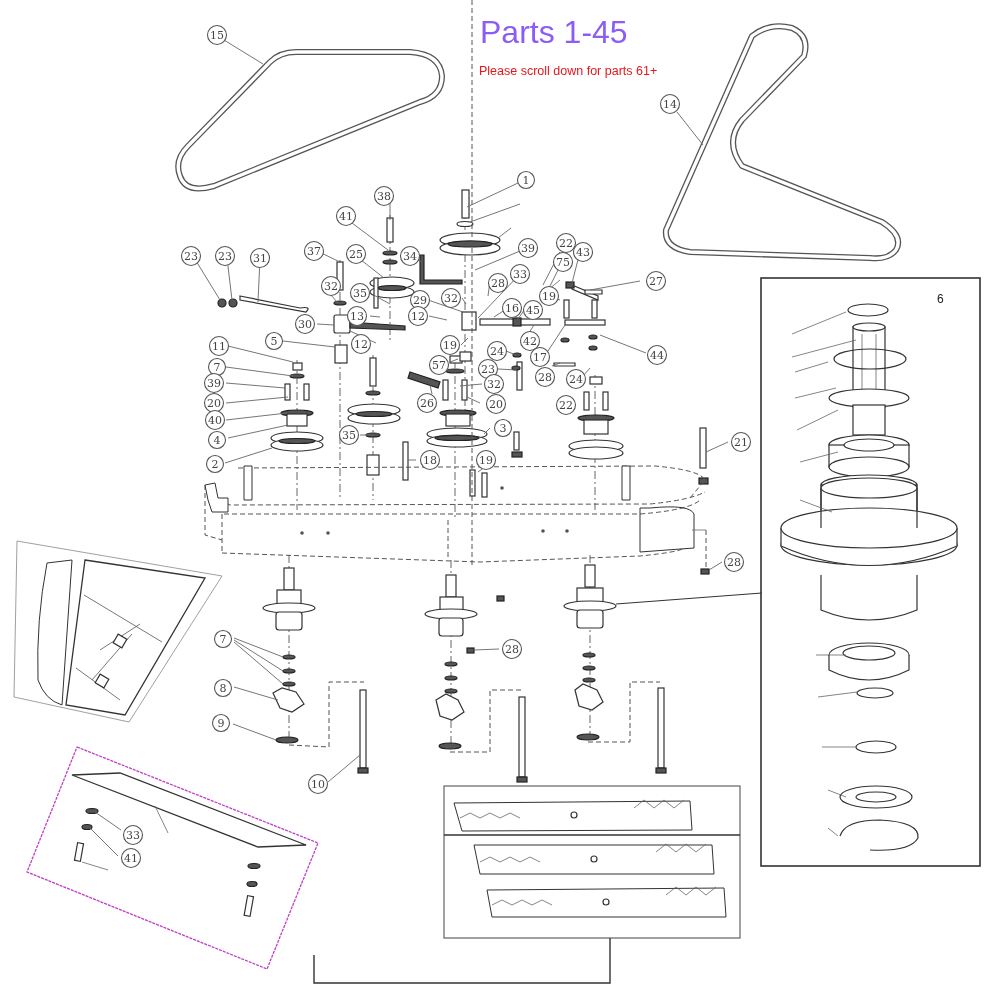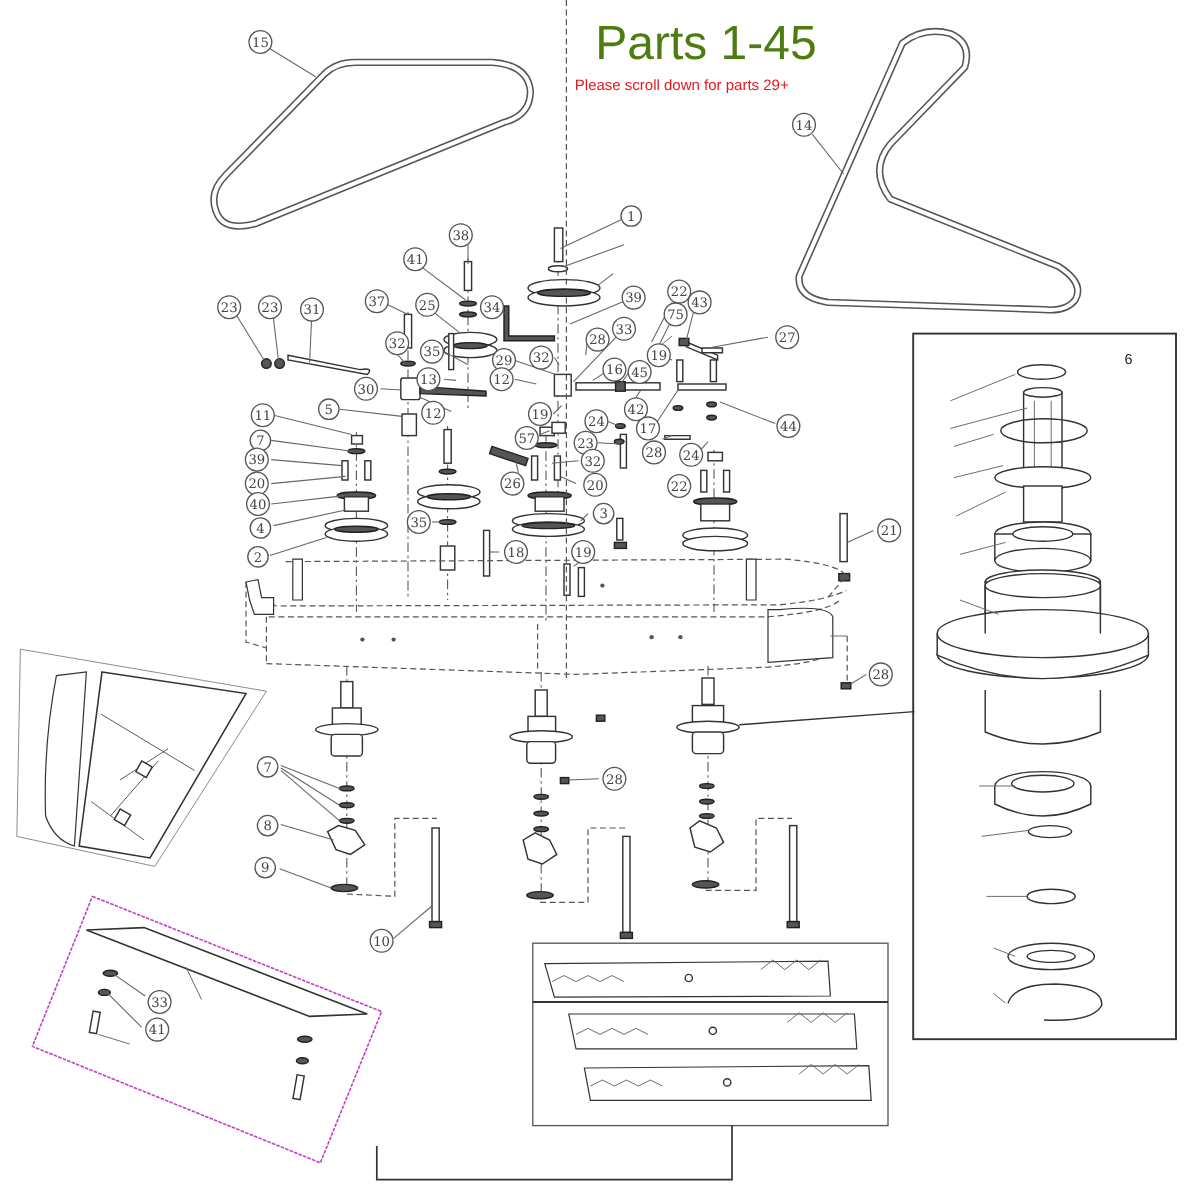--- a/index.html
+++ b/index.html
@@ -1,36 +1,36 @@
 <!DOCTYPE html>
 <html><head>
   <meta charset="utf-8">
   <style>
     html, body { margin: 0; padding: 0; background: #ffffff; }
     body { width: 1000px; height: 1000px; position: relative; overflow: hidden; font-family: "Liberation Sans", sans-serif; }
-    #title { position: absolute; left: 496px; top: 14px; font-size: 40px; color: #4d7c0f; font-family: "Liberation Sans", sans-serif; letter-spacing: 0px; }
+    #title { position: absolute; left: 480px; top: 14px; font-size: 32px; color: #8b5cf6; font-family: "Liberation Sans", sans-serif; letter-spacing: 0px; }
     #subtitle { position: absolute; left: 479px; top: 64px; font-size: 12.5px; color: #e8161b; font-family: "Liberation Sans", sans-serif; }
     svg#diagram { position: absolute; left: 0; top: 0; }
     .callout circle { fill: #fff; stroke: #555; stroke-width: 1.1; }
     .callout text { font-family: "DejaVu Serif", serif; font-size: 11px; fill: #444; text-anchor: middle; dominant-baseline: central; }
     .leader { stroke: #666; stroke-width: 0.9; fill: none; }
     .part { stroke: #333; stroke-width: 1.2; fill: #fff; }
     .part-dark { stroke: #222; stroke-width: 1.2; fill: #555; }
     .belt { stroke: #555; stroke-width: 6; fill: none; stroke-linejoin: round; }
     .belt-in { stroke: #fff; stroke-width: 3.4; fill: none; stroke-linejoin: round; }
     .dash { stroke: #555; stroke-width: 1; stroke-dasharray: 5 3; fill: none; }
     .axis { stroke: #555; stroke-width: 0.9; stroke-dasharray: 8 3 2 3; fill: none; }
     .frame { stroke: #333; stroke-width: 1.4; fill: none; }
     .thin { stroke: #666; stroke-width: 0.8; fill: none; }
   </style>
 </head>
 <body>
 
 <div id="title">Parts 1-45</div>
-<div id="subtitle">Please scroll down for parts 29+</div>
+<div id="subtitle">Please scroll down for parts 61+</div>
 
 <svg id="diagram" width="1000" height="1000" viewBox="0 0 1000 1000">
 
   <g>
     <path class="belt" d="M 270 62 Q 280 52 296 52 L 410 52 Q 440 54 442 76 Q 442 96 420 102 L 214 186 Q 186 194 180 176 Q 174 160 188 146 Z"></path>
     <path class="belt-in" d="M 270 62 Q 280 52 296 52 L 410 52 Q 440 54 442 76 Q 442 96 420 102 L 214 186 Q 186 194 180 176 Q 174 160 188 146 Z"></path>
   </g>
 
   <g>
     <path class="belt" d="M 752 36 Q 770 22 792 28 Q 810 36 804 56 L 742 120 Q 724 142 742 166 L 882 222 Q 904 236 896 250 Q 888 260 870 258 L 690 252 Q 664 248 666 230 Z"></path>

